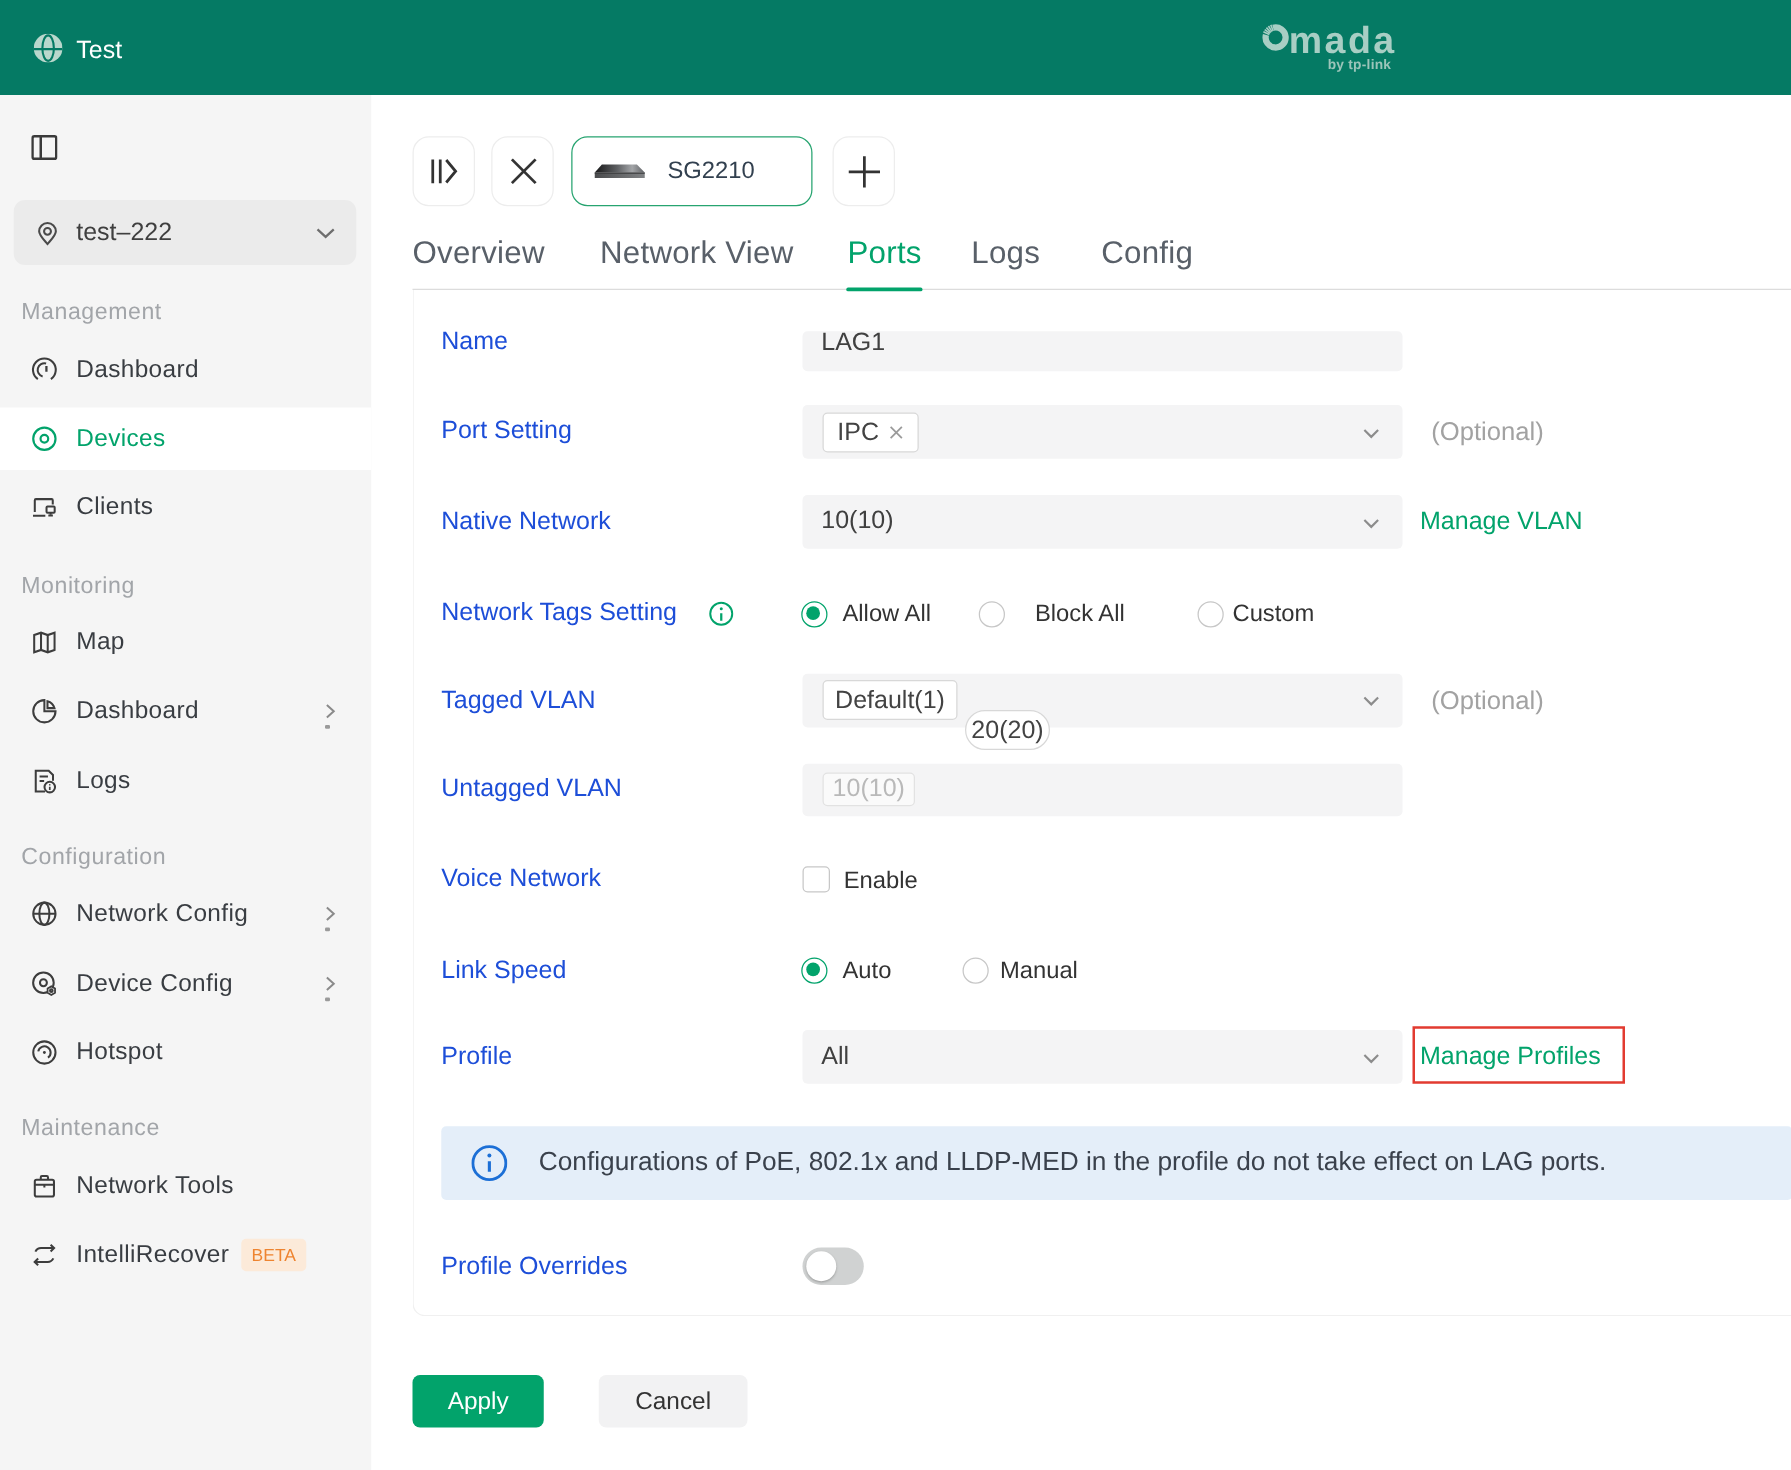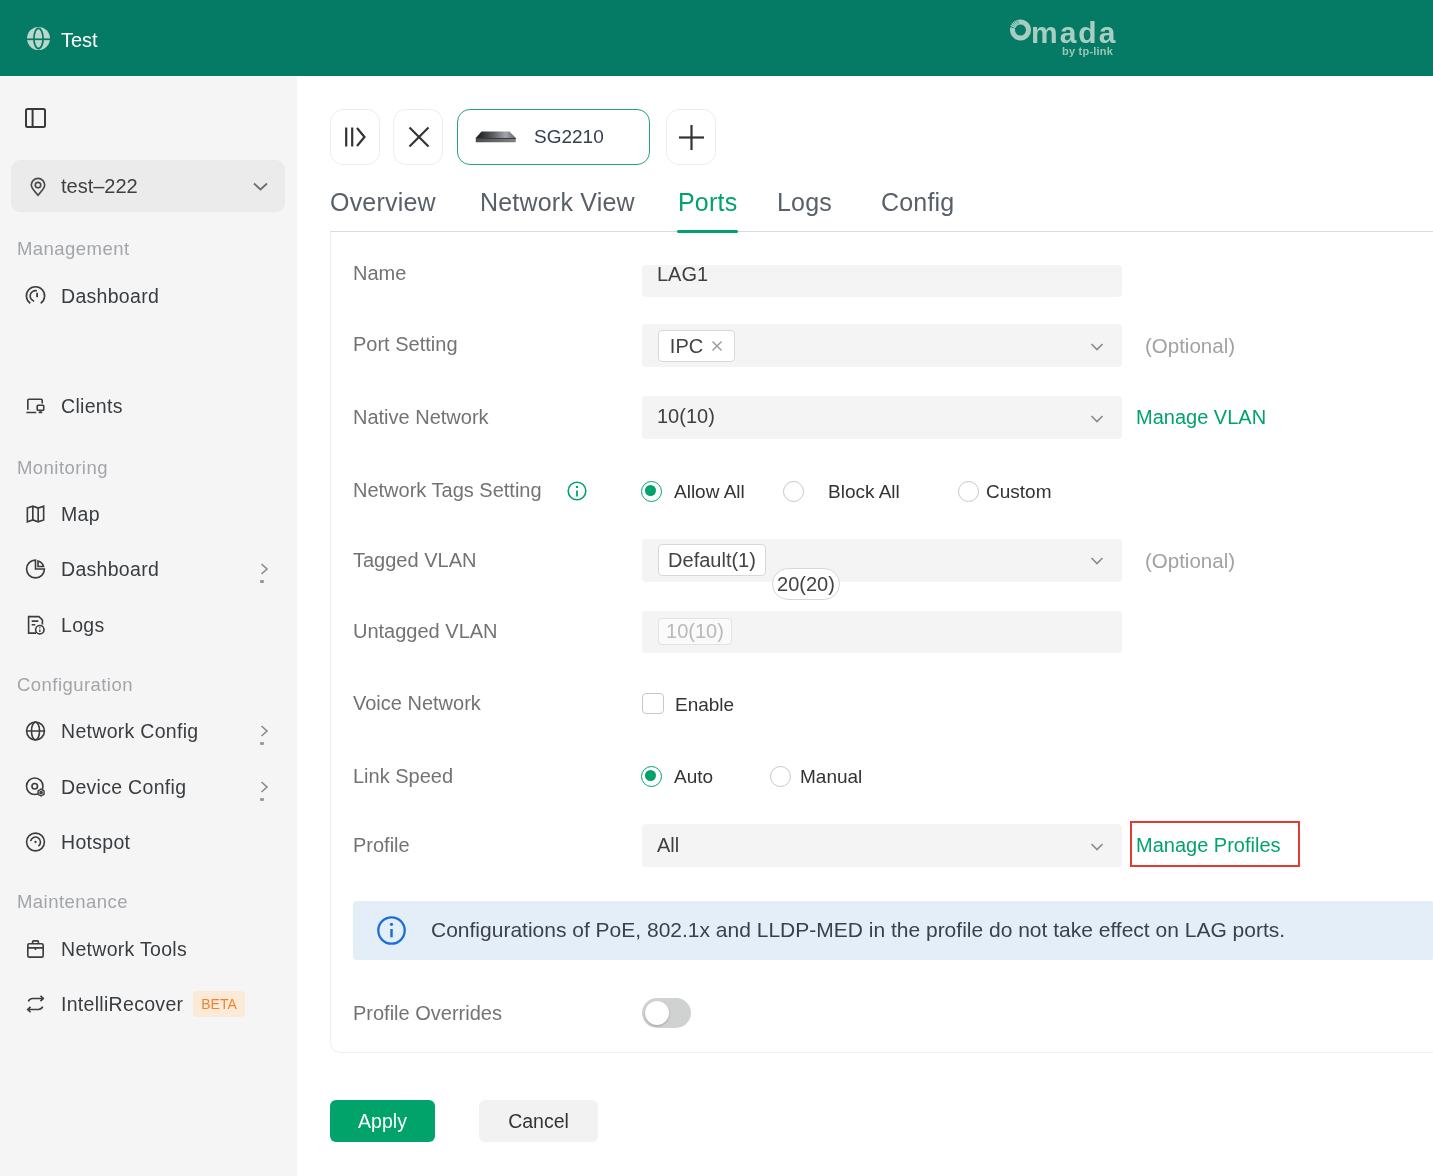--- a/index.html
+++ b/index.html
@@ -17,21 +17,21 @@
   .schev{position:absolute;left:256px;top:50%;transform:translateY(-50%);width:16px;height:16px;}
   .sdot{position:absolute;left:260px;top:50%;margin-top:11px;width:3.5px;height:3px;background:#9a9a9a;border-radius:1px;}
   
   .tbtn{position:absolute;top:109px;width:50px;height:56px;background:#fff;border:1px solid #ededed;border-radius:13px;box-sizing:border-box;}
   #devbox{left:457px;top:109px;width:193px;height:56px;background:#fff;border:1.5px solid #27a470;border-radius:13px;box-sizing:border-box;}
   .tab{position:absolute;top:189.5px;font-size:25px;color:#596069;line-height:25px;letter-spacing:0.2px;white-space:nowrap;}
   #hairline{left:330px;top:231px;width:1103px;height:1px;background:#dcdcdc;}
   #tabul{left:677px;top:230px;width:61px;height:3px;background:#02a36b;border-radius:2px;}
   
   #card{left:330px;top:232px;width:1104px;height:821px;border-left:1px solid #f0f0f0;border-bottom:1px solid #f0f0f0;border-bottom-left-radius:10px;box-sizing:border-box;}
-  .flabel{position:absolute;left:353px;font-size:20px;line-height:20px;color:#737373;white-space:nowrap;}
+  .flabel{position:absolute;left:353px;font-size:20px;line-height:20px;color:#1d4ed8;white-space:nowrap;}
   .ctrl{position:absolute;left:642px;width:480px;background:#f4f4f5;border-radius:4px;box-sizing:border-box;}
   .cval{position:absolute;left:657px;font-size:20px;color:#404040;line-height:20px;}
   .chev{position:absolute;width:16px;height:16px;left:1089px;}
   .chip{position:absolute;background:#fff;border:1px solid #d8d8d8;border-radius:4px;box-sizing:border-box;font-size:20px;color:#434343;display:flex;align-items:center;justify-content:center;}
   .opt{position:absolute;left:1145px;font-size:20.5px;color:#a2a2a2;line-height:20px;white-space:nowrap;}
   .glink{position:absolute;left:1136px;font-size:20px;color:#02a36b;line-height:20px;white-space:nowrap;}
   .radio{position:absolute;width:21px;height:21px;border-radius:50%;box-sizing:border-box;border:1.5px solid #c7c7c7;background:#fff;}
   .radio.on{border:1.7px solid #02a36b;}
   .radio.on::after{content:"";position:absolute;left:3.1px;top:3.1px;width:11.4px;height:11.4px;border-radius:50%;background:#02a36b;}
   .rlab{position:absolute;font-size:19px;line-height:19px;color:#333;white-space:nowrap;}
@@ -79,20 +79,27 @@
     <path d="M2 3.5 L8.5 9.5 L15 3.5" fill="none" stroke="#6e6e6e" stroke-width="1.8"></path>
   </svg>
   <div class="shead" style="top:162px;">Management</div>
   <div class="srow" style="top:195px;">
     <svg class="sicon" viewBox="0 0 24 24" fill="none" stroke="#3d3d3d" stroke-width="1.7">
       <path d="M6.55 19.6 A9.5 9.5 0 1 1 17.45 19.6"></path>
       <path d="M13.45 6.59 A5.6 5.6 0 1 0 10.55 17.41"></path>
       <line x1="13.7" y1="8.6" x2="13.7" y2="13.4" stroke-width="1.9"></line>
     </svg>
     <div class="slab">Dashboard</div>
+  </div>
+  <div class="srow" style="top:250px;background:#fff;">
+    <svg class="sicon" viewBox="0 0 24 24" fill="none" stroke="#02a36b" stroke-width="1.8">
+      <circle cx="12" cy="12" r="9.3"></circle>
+      <circle cx="12" cy="12" r="3.2"></circle>
+    </svg>
+    <div class="slab" style="color:#02a36b;">Devices</div>
   </div>
   <div class="srow" style="top:305px;">
     <svg class="sicon" viewBox="0 0 24 24" fill="none" stroke="#3d3d3d" stroke-width="1.7">
       <path d="M4 15.8 V6 A1 1 0 0 1 5 5 H18 A1 1 0 0 1 19 6 V9.5"></path>
       <path d="M2.5 18.8 H12.8"></path>
       <g fill="#f5f5f5">
         <rect x="13.8" y="11.2" width="6.8" height="5.2" rx="0.8"></rect>
         <path d="M17.2 16.4 V18"></path>
         <path d="M15.3 18.6 H19.1"></path>
       </g>

